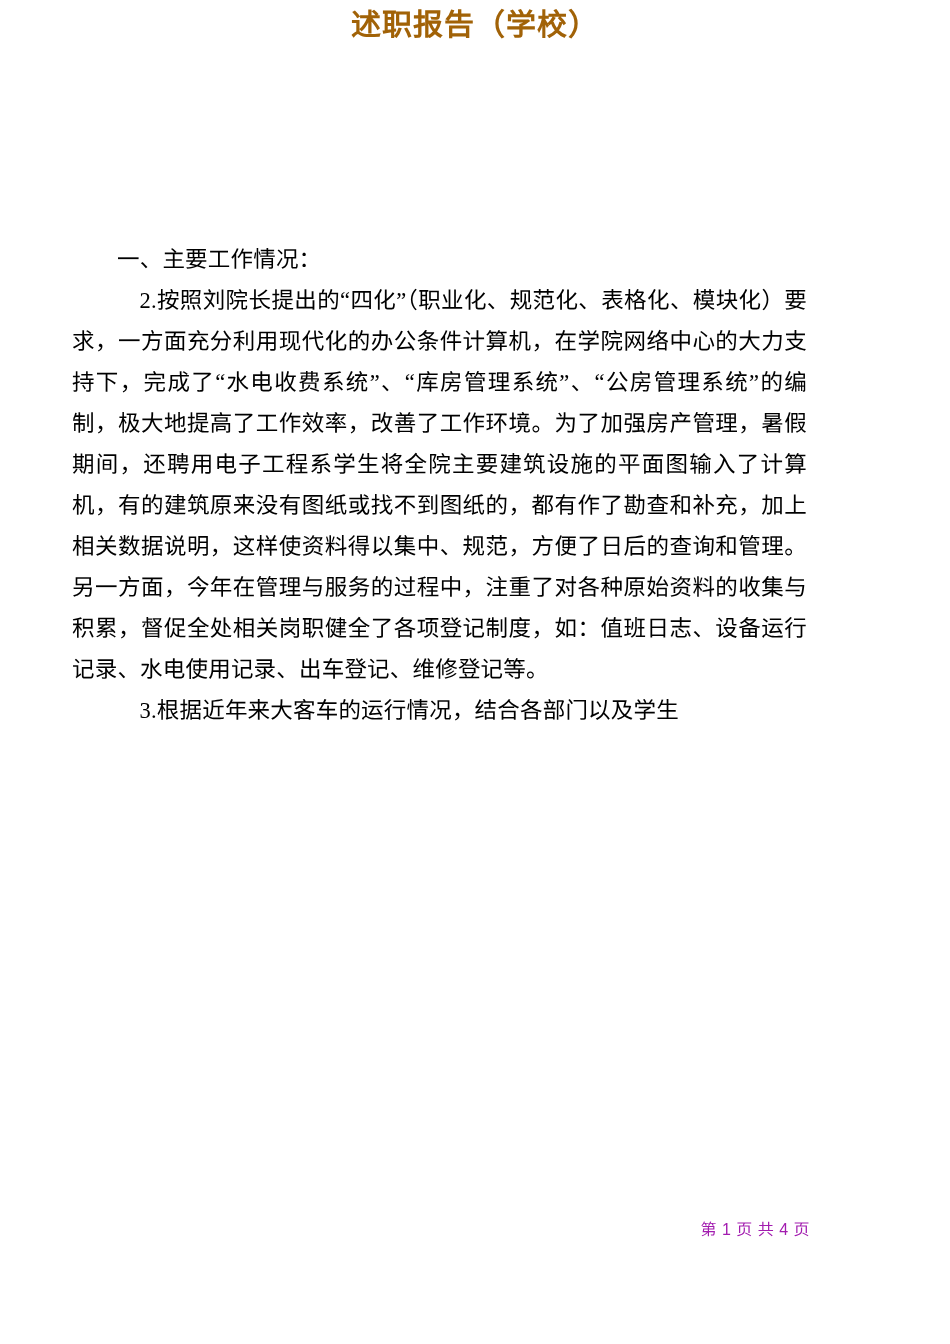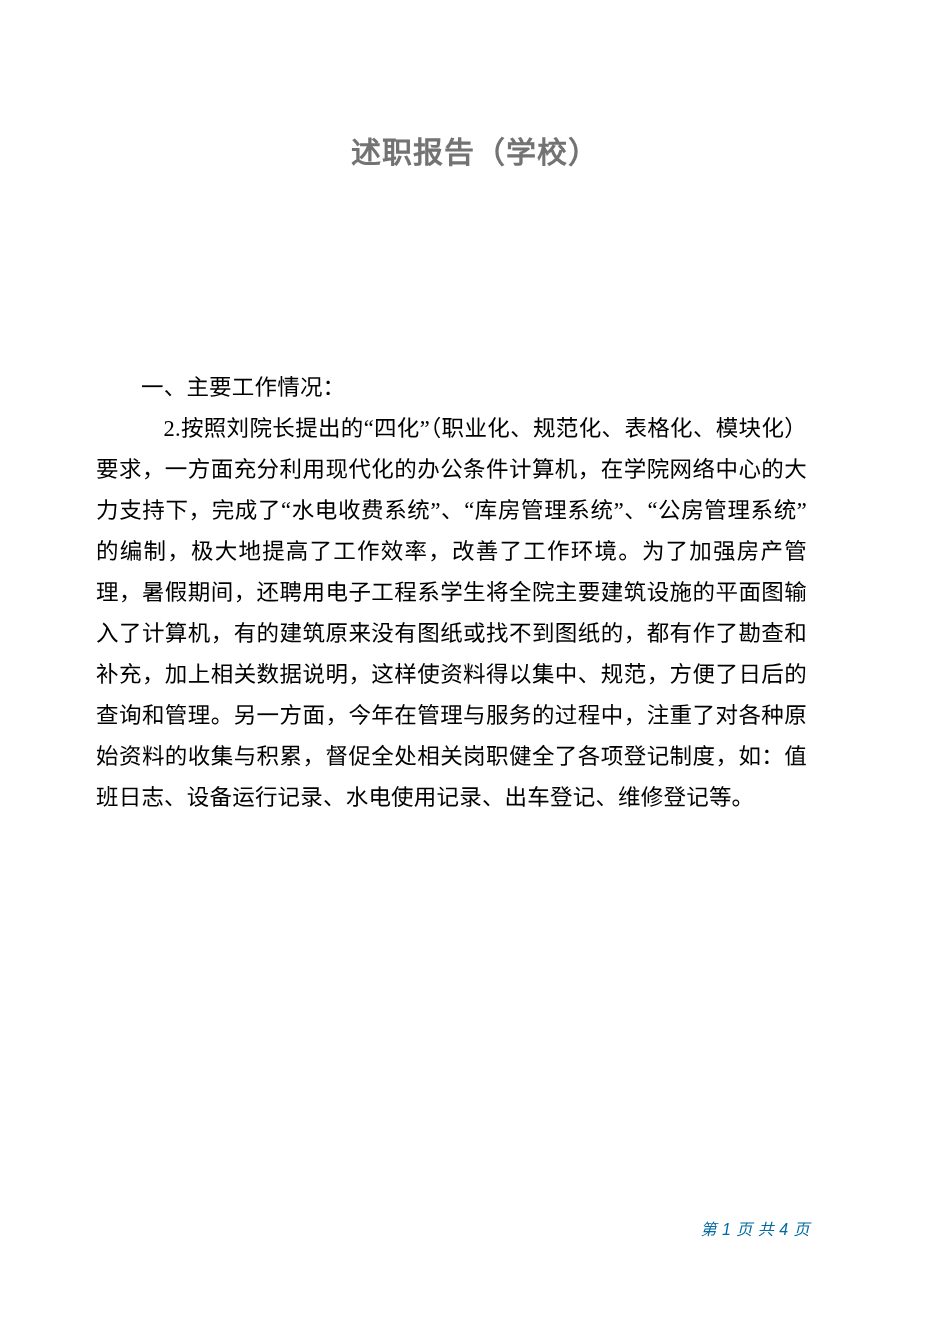--- a/index.html
+++ b/index.html
@@ -17,61 +17,60 @@
   }
   .page {
     width: 950px;
     height: 1344px;
     box-sizing: border-box;
     padding: 0;
     position: relative;
   }
   .doc-title {
     text-align: center;
-    color: #737373;
+    color: #a16207;
     font-size: 30px;
     font-weight: bold;
     letter-spacing: 1px;
     margin: 0;
-    padding-top: 128px;
     font-family: "Liberation Sans", "DejaVu Sans", sans-serif;
   }
   .body-block {
     margin: 0;
-    padding: 0 143px 0 96px;
+    padding: 0 143px 0 72px;
     padding-top: 195px;
   }
   p.para {
     margin: 0;
     font-size: 22.5px;
     line-height: 41px;
     text-align: justify;
     text-justify: inter-ideograph;
     letter-spacing: 0.2px;
   }
   p.indent1 { text-indent: 2em; }
   p.indent2 { text-indent: 3em; }
   .footer {
     position: absolute;
     right: 140px;
     bottom: 104px;
     font-size: 16px;
     font-family: "Liberation Sans", "DejaVu Sans", sans-serif;
-    color: #0369a1;
+    color: #a21caf;
     letter-spacing: 0.5px;
-    font-style: italic;
   }
 </style>
 </head>
 <body>
 
 <div class="page">
 
   <h1 class="doc-title">述职报告（学校）</h1>
 
   <div class="body-block">
     <p class="para indent1">一、主要工作情况：</p>
     <p class="para indent2">2.按照刘院长提出的“四化”（职业化、规范化、表格化、模块化）要求，一方面充分利用现代化的办公条件计算机，在学院网络中心的大力支持下，完成了“水电收费系统”、“库房管理系统”、“公房管理系统”的编制，极大地提高了工作效率，改善了工作环境。为了加强房产管理，暑假期间，还聘用电子工程系学生将全院主要建筑设施的平面图输入了计算机，有的建筑原来没有图纸或找不到图纸的，都有作了勘查和补充，加上相关数据说明，这样使资料得以集中、规范，方便了日后的查询和管理。另一方面，今年在管理与服务的过程中，注重了对各种原始资料的收集与积累，督促全处相关岗职健全了各项登记制度，如：值班日志、设备运行记录、水电使用记录、出车登记、维修登记等。</p>
+    <p class="para indent2">3.根据近年来大客车的运行情况，结合各部门以及学生</p>
   </div>
 
   <div class="footer">第 1 页 共 4 页</div>
 
 </div>
 
 </body></html>

